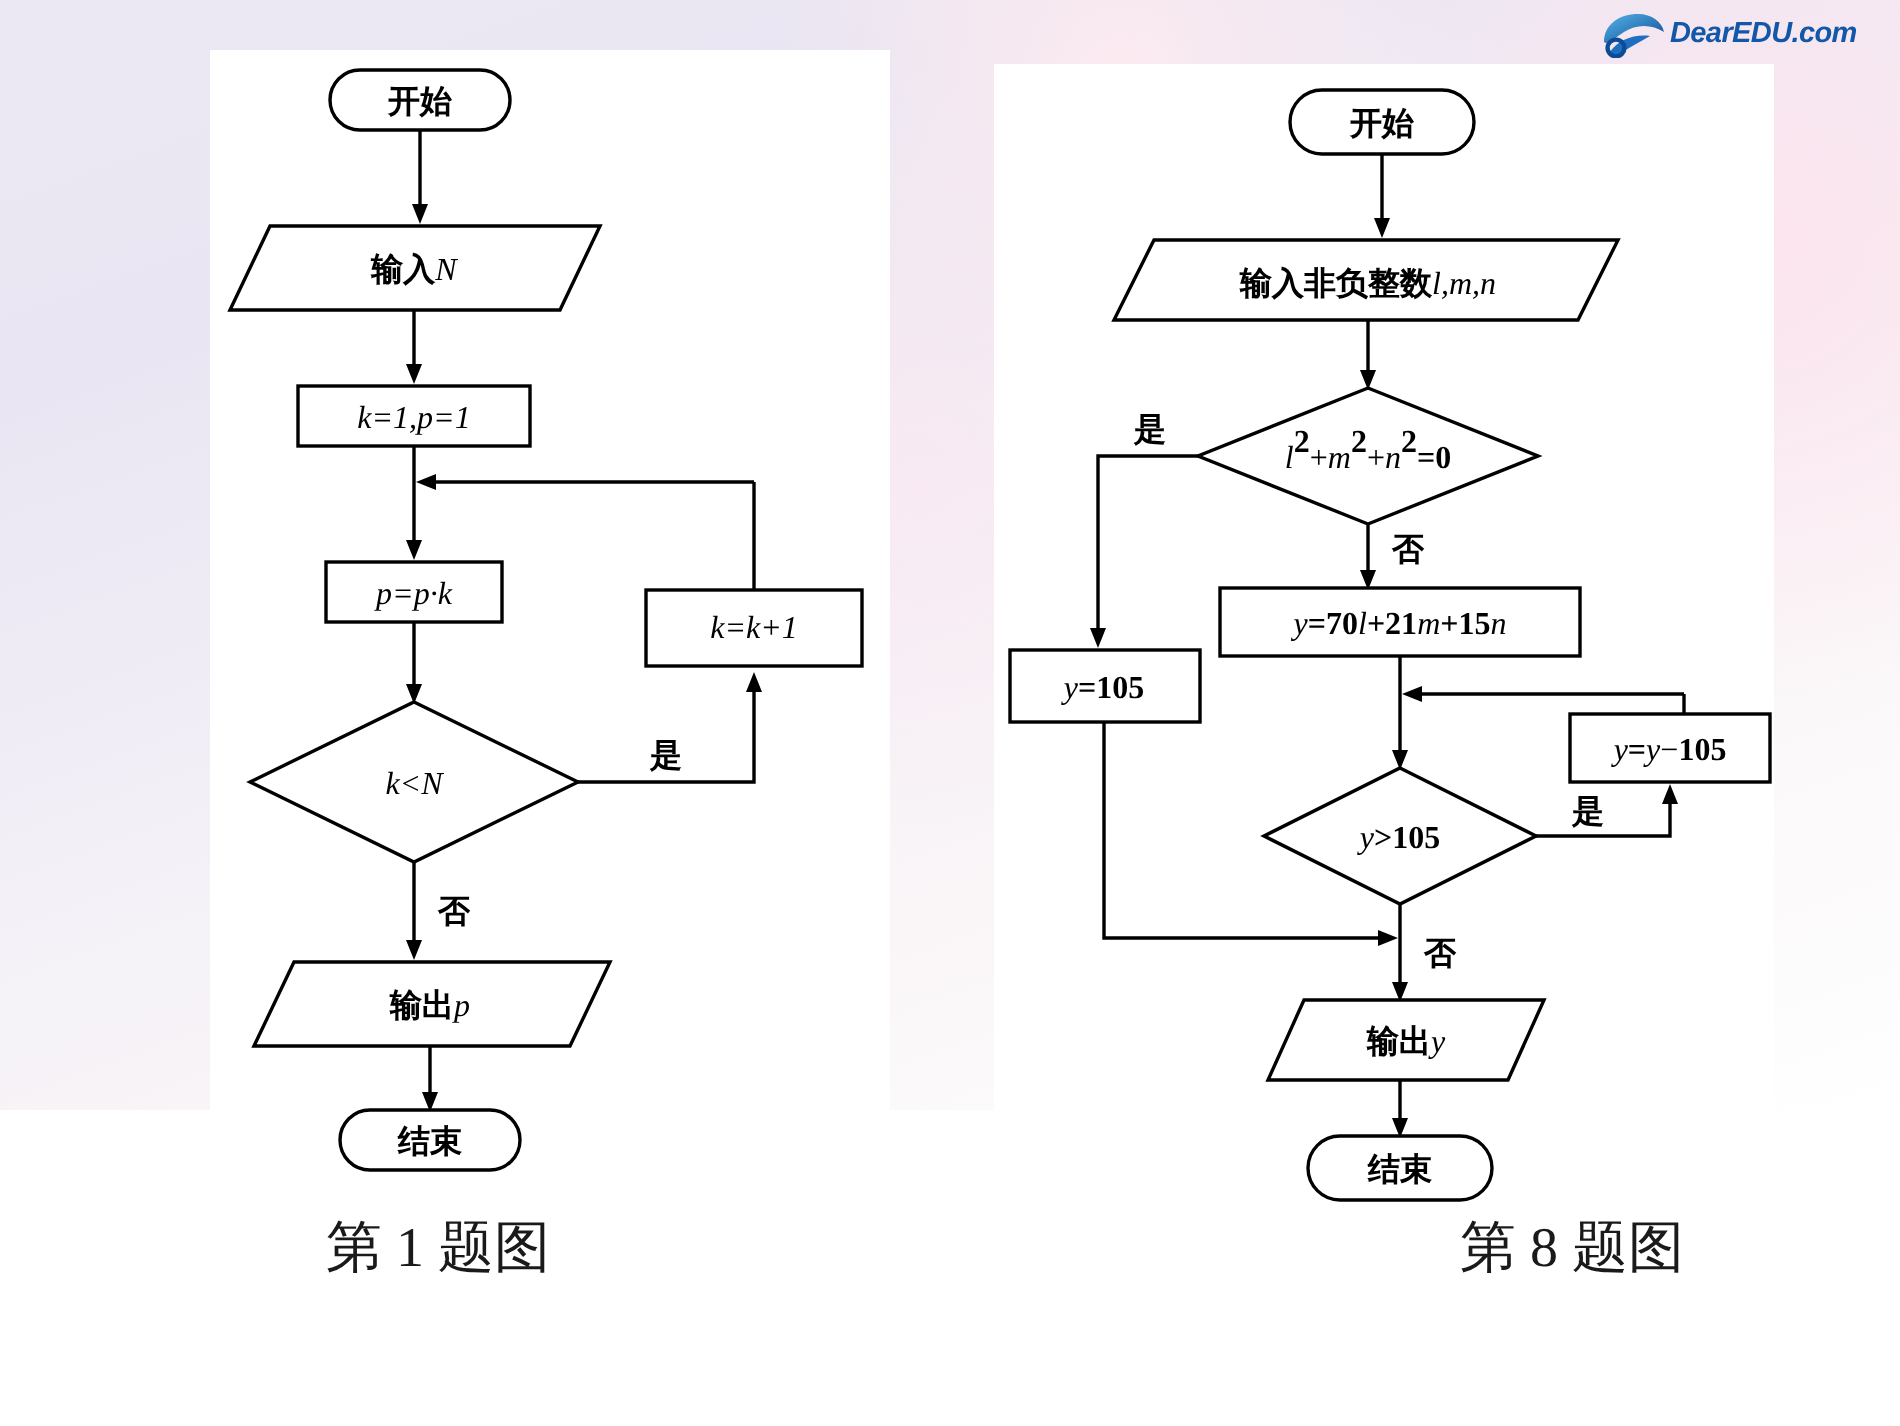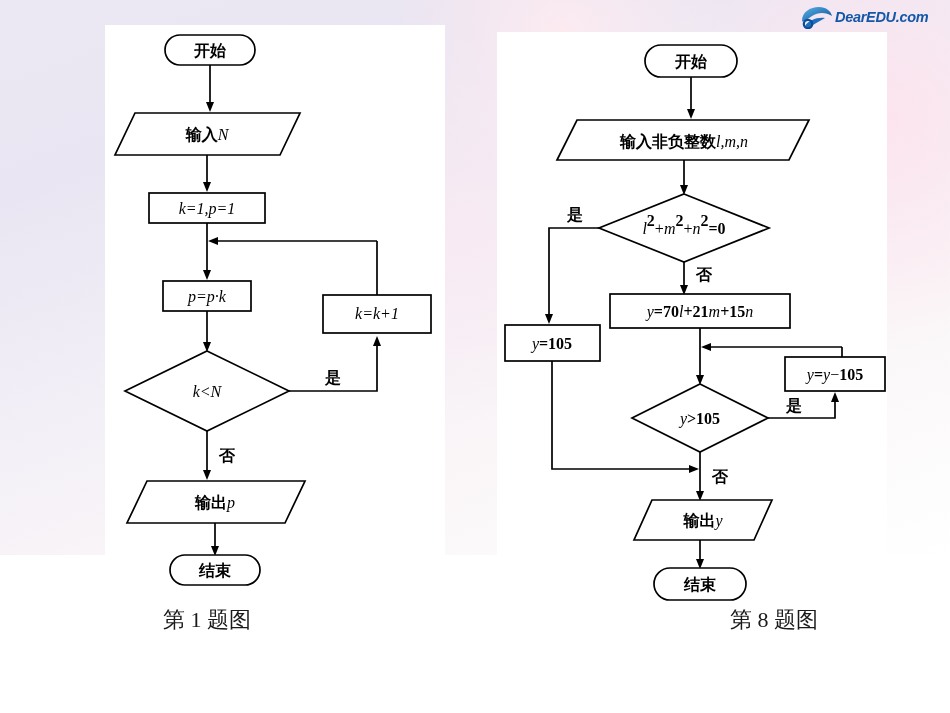--- a/index.html
+++ b/index.html
@@ -58,21 +58,21 @@
   }
 
   
   .fc { position: absolute; }
   .fc svg { display: block; overflow: visible; }
 
   
   .caption {
     position: absolute;
     font-family: "Liberation Serif", serif;
-    font-size: 22px;
+    font-size: 28px;
     color: #1a1a1a;
     white-space: nowrap;
     z-index: 30;
   }
   #caption-1 { left: 163px; top: 605px; }
   #caption-2 { left: 730px; top: 605px; }
 
   
   text { fill: #000000; }
   .t-cn {

